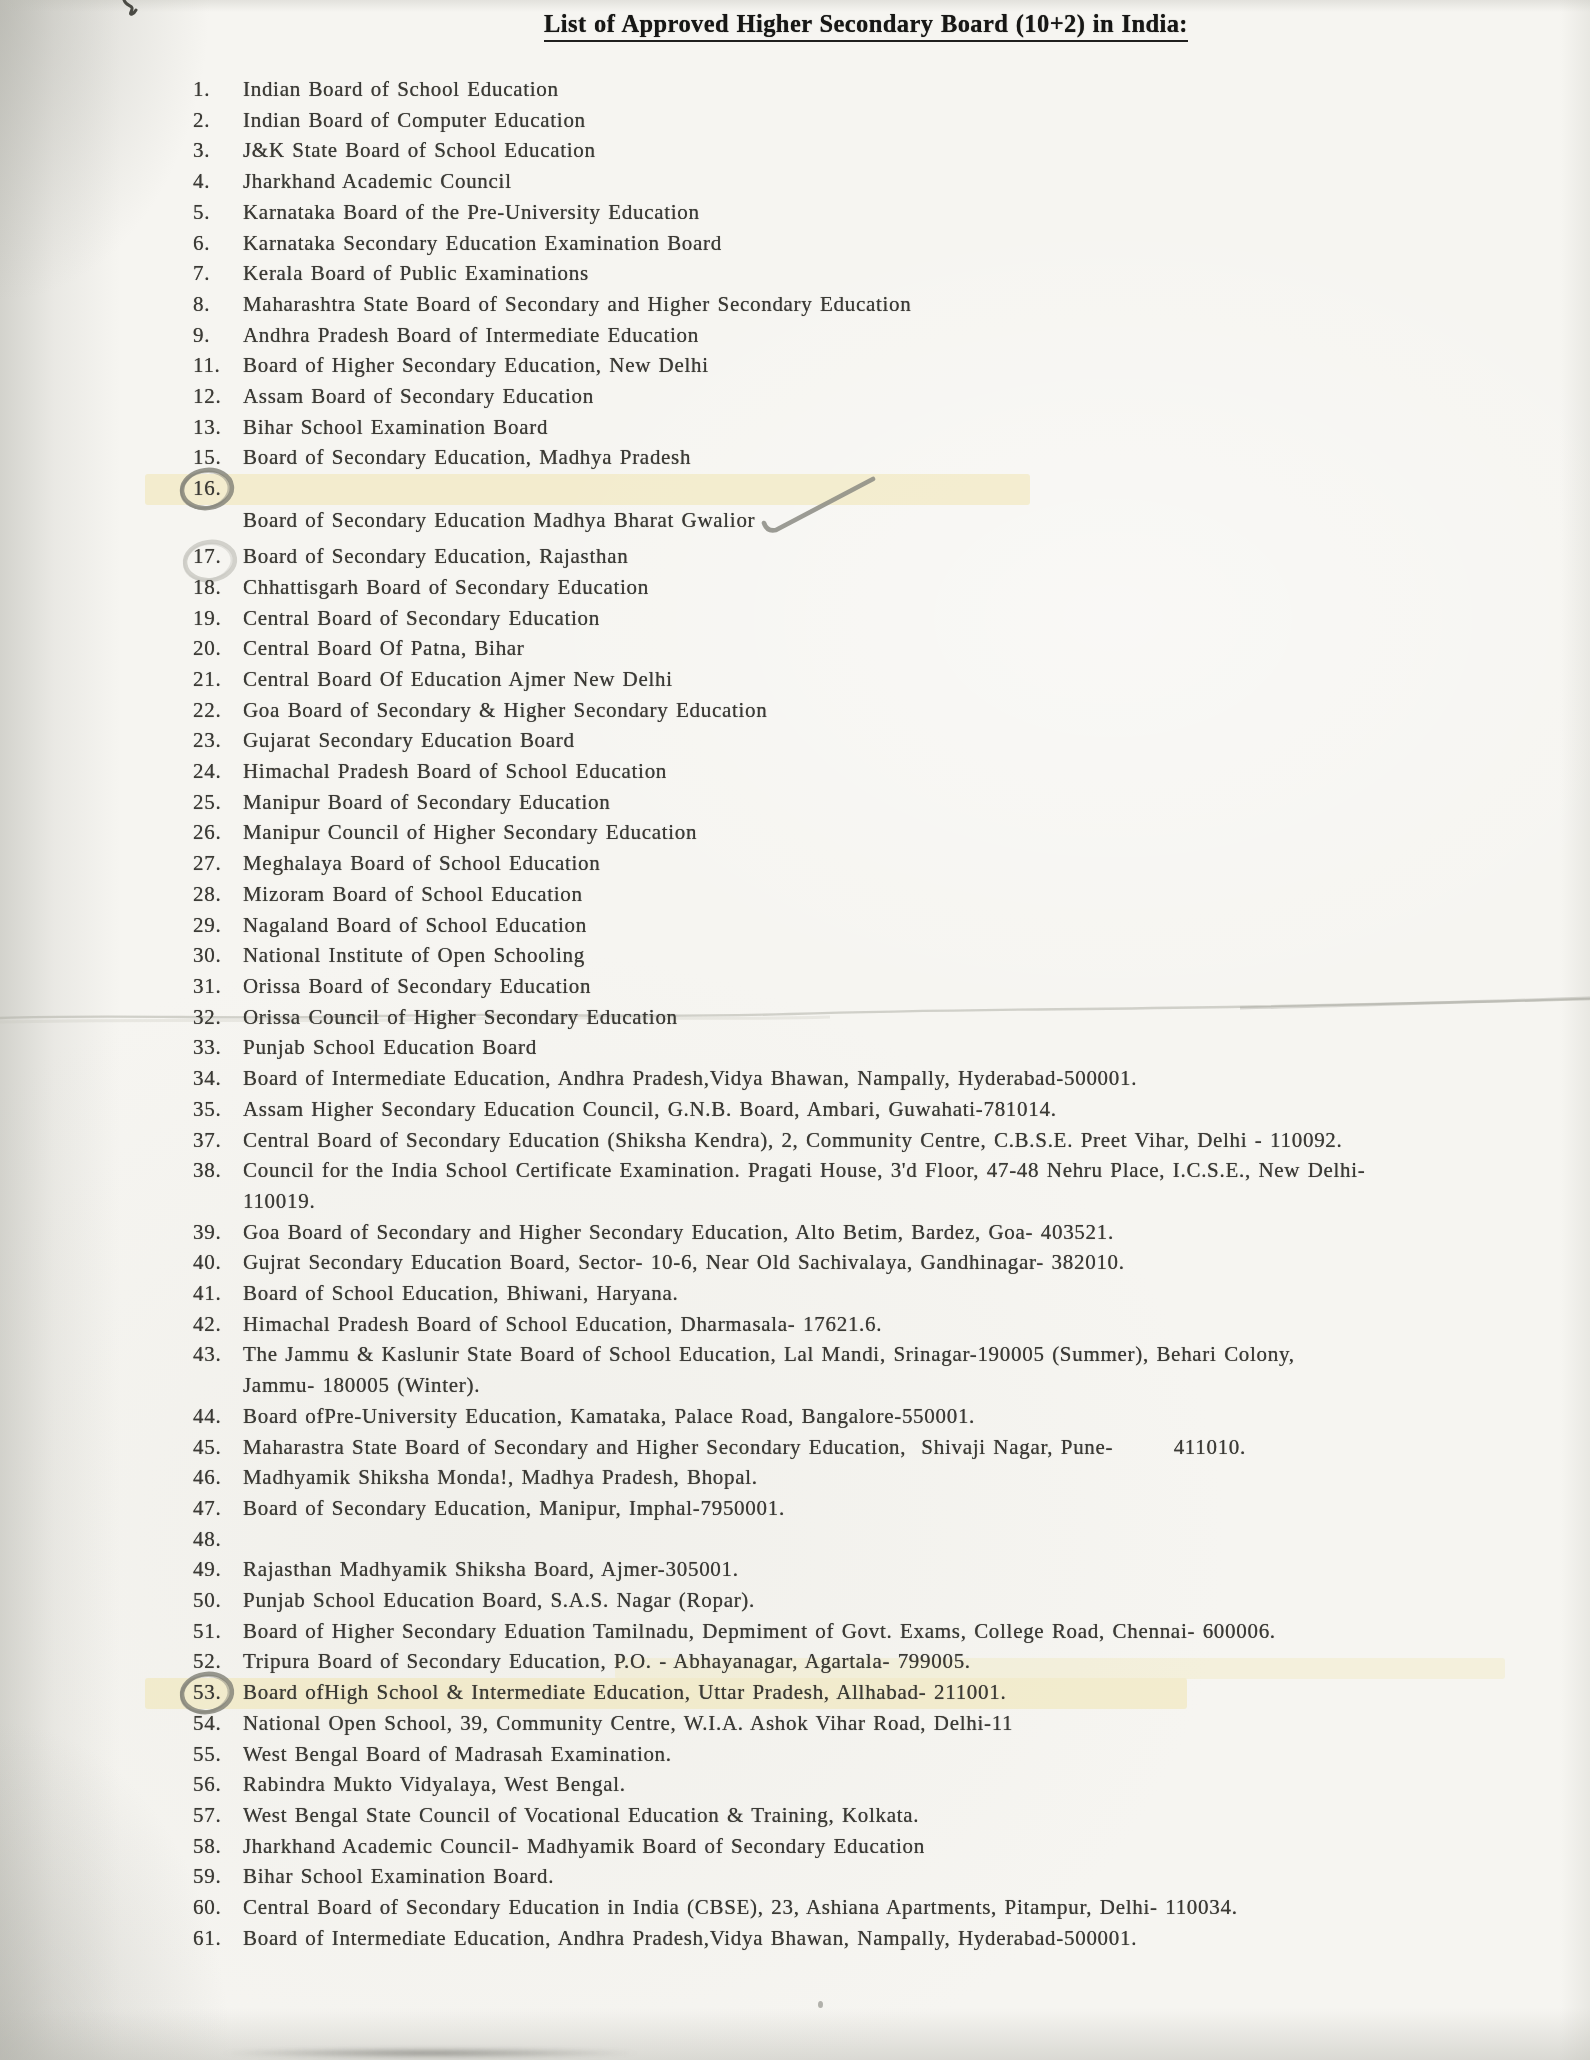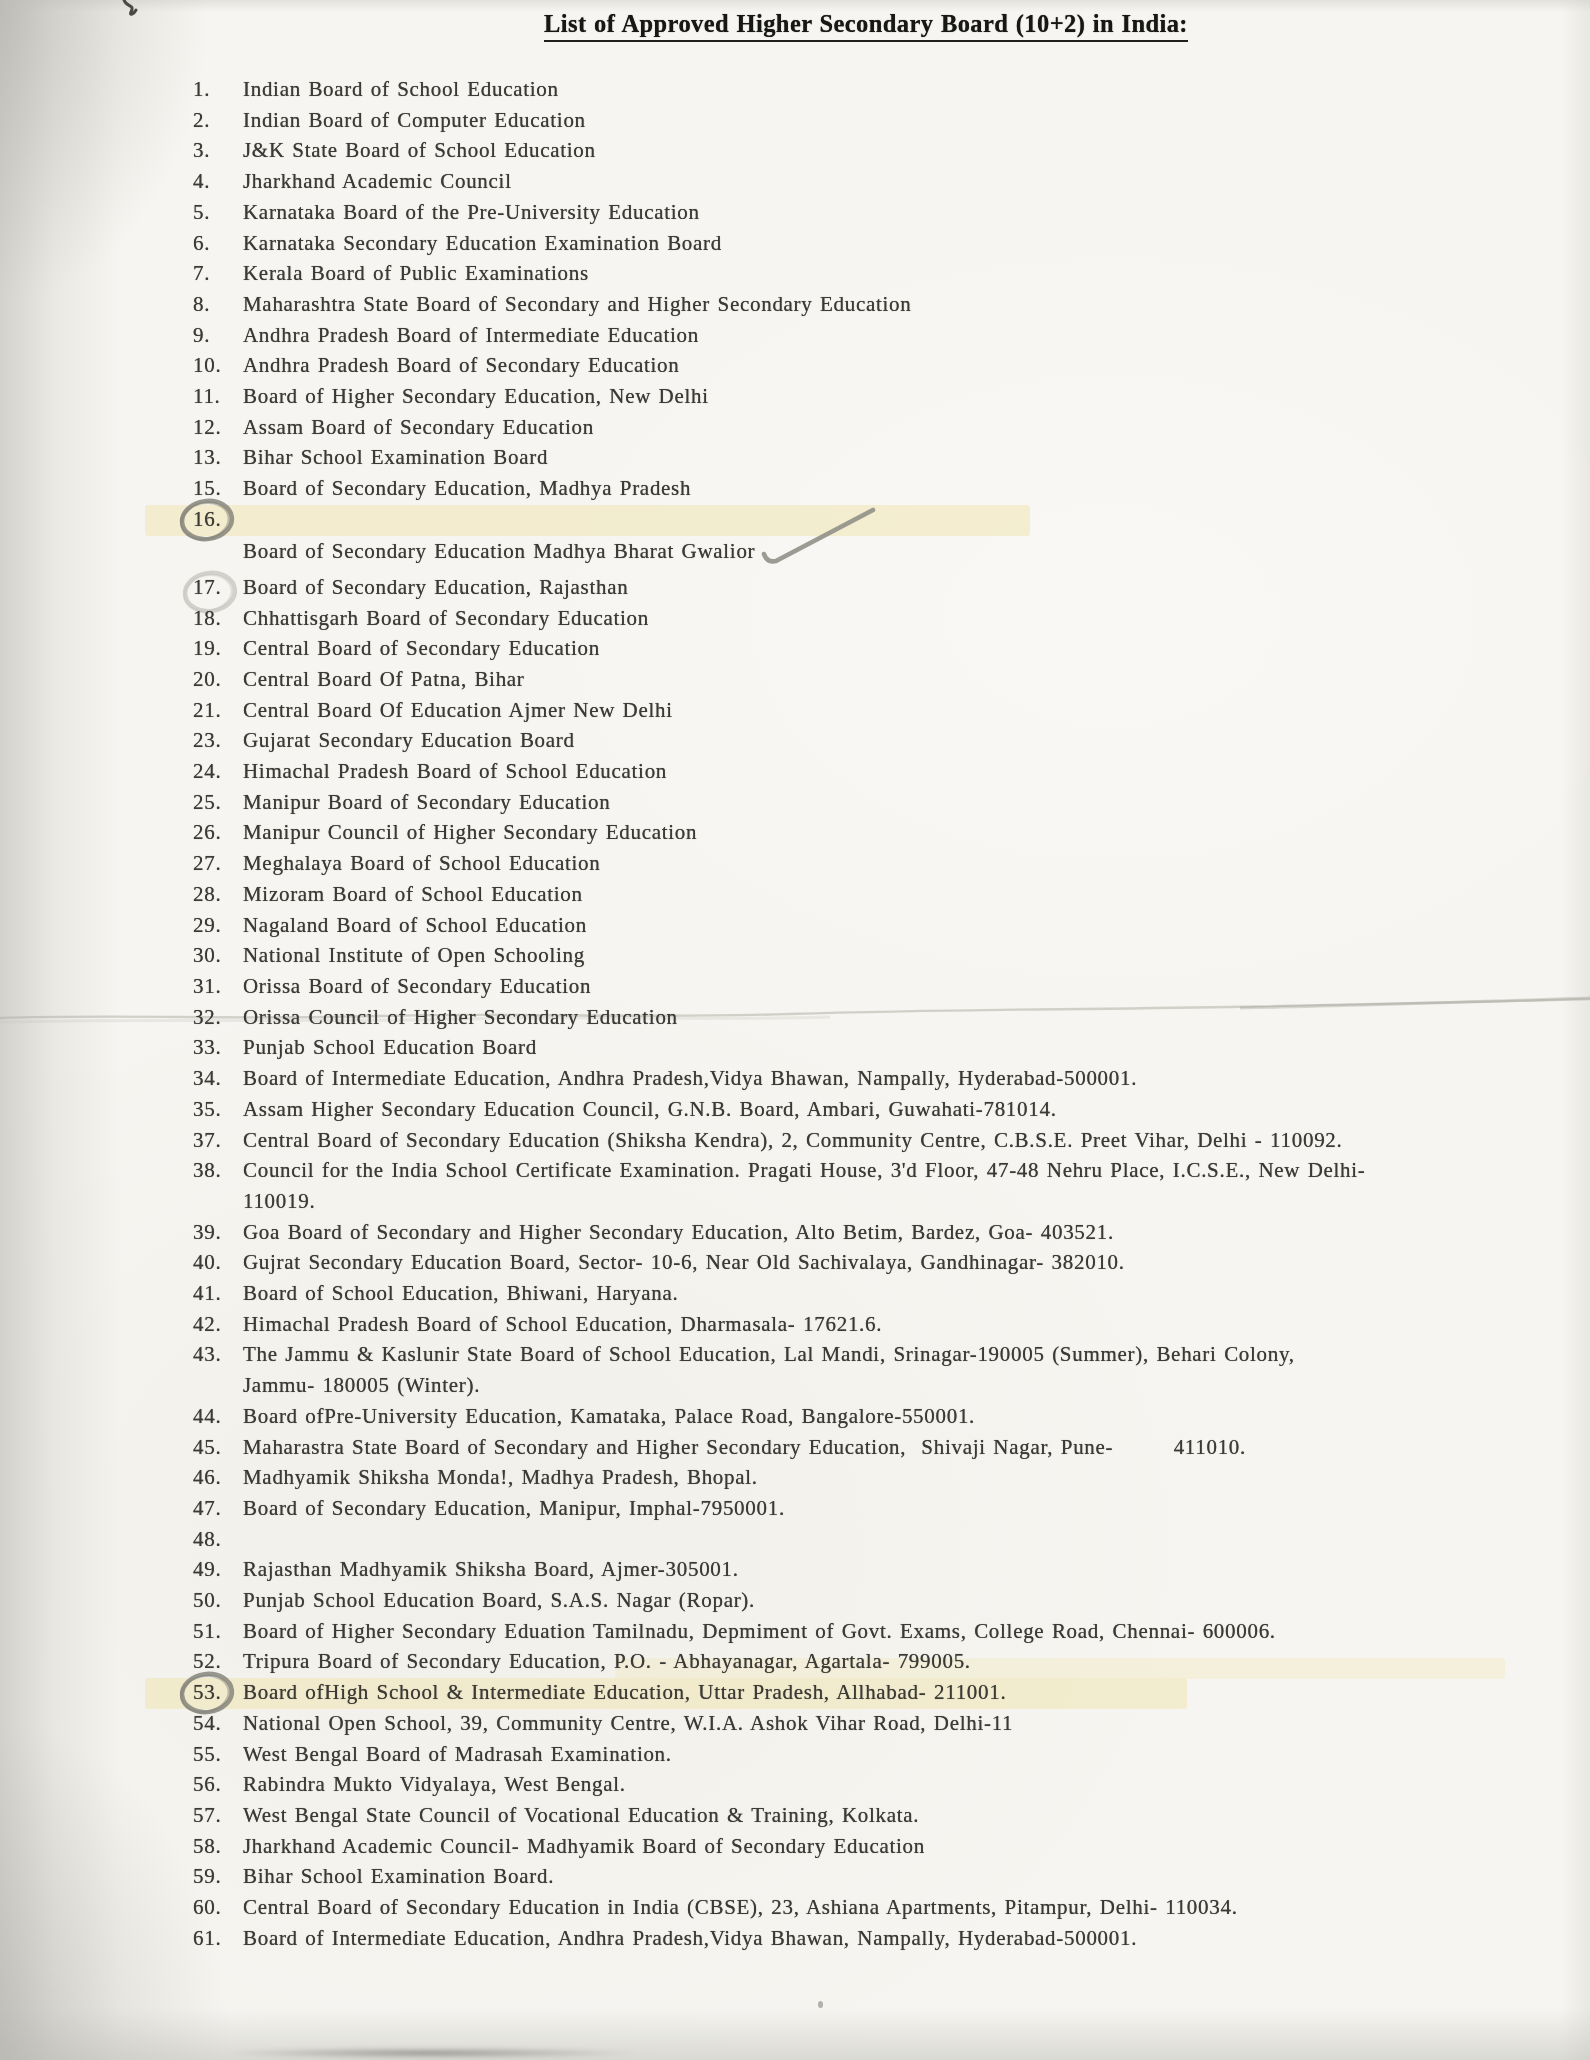--- a/index.html
+++ b/index.html
@@ -122,24 +122,20 @@
         <span class="text">Kerala Board of Public Examinations</span>
       </div>
       <div class="row" data-num="8.">
         <span class="num">8.</span>
         <span class="text">Maharashtra State Board of Secondary and Higher Secondary Education</span>
       </div>
       <div class="row" data-num="9.">
         <span class="num">9.</span>
         <span class="text">Andhra Pradesh Board of Intermediate Education</span>
       </div>
-      <div class="row" data-num="10.">
-        <span class="num">10.</span>
-        <span class="text">Andhra Pradesh Board of Secondary Education</span>
-      </div>
       <div class="row" data-num="11.">
         <span class="num">11.</span>
         <span class="text">Board of Higher Secondary Education, New Delhi</span>
       </div>
       <div class="row" data-num="12.">
         <span class="num">12.</span>
         <span class="text">Assam Board of Secondary Education</span>
       </div>
       <div class="row" data-num="13.">
         <span class="num">13.</span>
@@ -175,20 +171,24 @@
         <span class="text">Central Board of Secondary Education</span>
       </div>
       <div class="row" data-num="20.">
         <span class="num">20.</span>
         <span class="text">Central Board Of Patna, Bihar</span>
       </div>
       <div class="row" data-num="21.">
         <span class="num">21.</span>
         <span class="text">Central Board Of Education Ajmer New Delhi</span>
       </div>
+      <div class="row" data-num="22.">
+        <span class="num">22.</span>
+        <span class="text">Goa Board of Secondary &amp; Higher Secondary Education</span>
+      </div>
       <div class="row" data-num="23.">
         <span class="num">23.</span>
         <span class="text">Gujarat Secondary Education Board</span>
       </div>
       <div class="row" data-num="24.">
         <span class="num">24.</span>
         <span class="text">Himachal Pradesh Board of School Education</span>
       </div>
       <div class="row" data-num="25.">
         <span class="num">25.</span>

